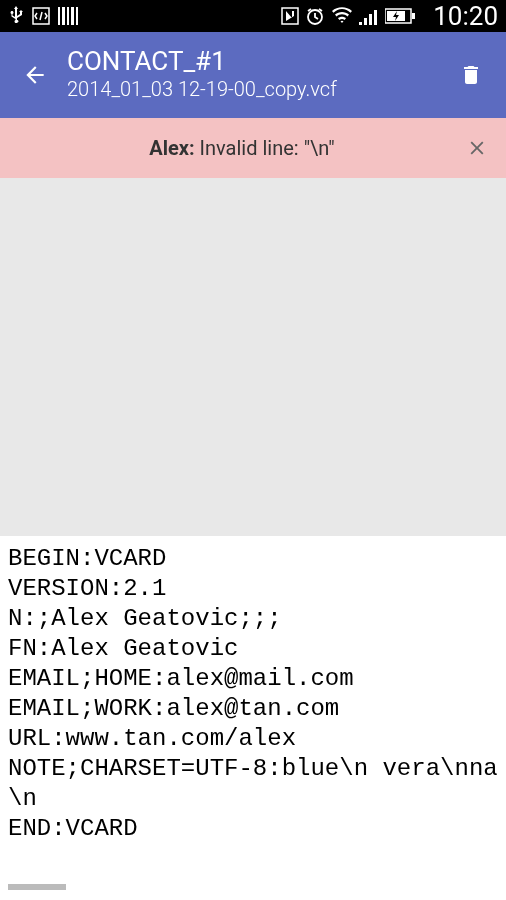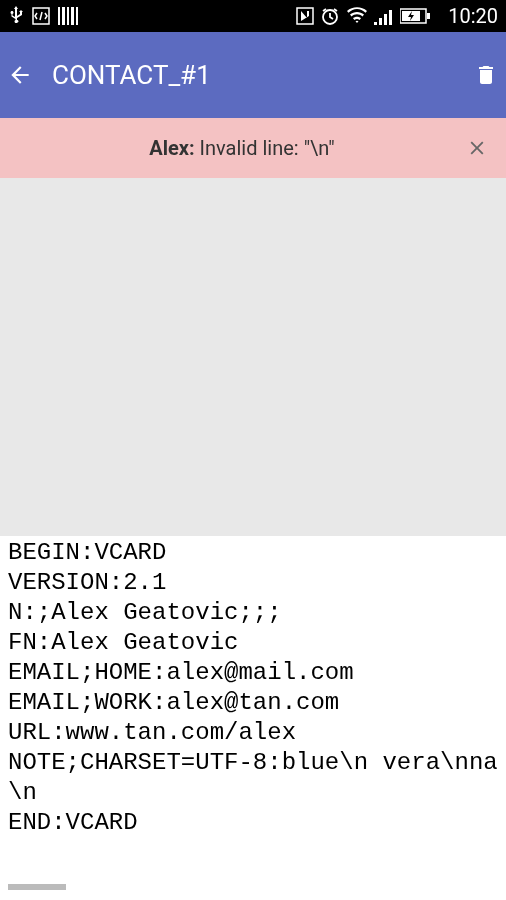--- a/index.html
+++ b/index.html
@@ -14,28 +14,28 @@
       height: 32px;
       background: #000;
       color: #fff;
       display: flex;
       align-items: center;
       padding: 0 8px;
       font-size: 16px;
     }
     .status-left { display: flex; align-items: center; gap: 8px; }
     .status-right { margin-left: auto; display: flex; align-items: center; gap: 6px; }
-    .status-time { font-size: 20px; margin-left: 12px; }
+    .status-time { font-size: 26px; margin-left: 12px; }
     .app-bar {
       background: #5c6bc0;
       color: #fff;
       height: 86px;
       display: flex;
       align-items: center;
-      padding: 0 2px;
+      padding: 0 17px;
     }
     .back-btn { width: 36px; display: flex; align-items: center; justify-content: center; cursor: pointer; }
     .app-titles { flex: 1; margin-left: 14px; }
     .title { font-size: 26px; font-weight: 400; line-height: 1.1; }
     .subtitle { font-size: 20px; font-weight: 300; line-height: 1.4; }
     .trash-btn { width: 36px; display: flex; align-items: center; justify-content: center; cursor: pointer; }
     .error-bar {
       background: #f4c2c3;
       color: #333;
       height: 60px;
@@ -50,21 +50,21 @@
     .blank-area {
       background: #e8e8e8;
       height: 358px;
     }
     .vcard-text {
       background: #fff;
       color: #000;
       font-family: "Courier New", monospace;
       font-size: 24px;
       line-height: 1.25;
-      padding: 2px 8px 0 8px;
+      padding: 8px 8px 0 8px;
       white-space: pre;
       overflow: hidden;
       height: 328px;
     }
     .bottom-scroll {
       background: #fff;
       height: 36px;
       padding: 20px 8px 0 8px;
     }
     .scroll-indicator {
@@ -132,20 +132,21 @@
 </div>
 
 <div class="app-bar">
   <div class="back-btn">
     <svg width="26" height="26" viewBox="0 0 24 24">
         <path fill="#fff" d="M20 11H7.8l5.6-5.6L12 4l-8 8 8 8 1.4-1.4L7.8 13H20z"></path>
       </svg>
   </div>
   <div class="app-titles">
     <div class="title">CONTACT_#1</div>
+    <div class="subtitle">2014_01_03 12-19-00_copy.vcf</div>
   </div>
   <div class="trash-btn">
     <svg width="24" height="26" viewBox="0 0 24 24">
         <path fill="#fff" d="M6 19c0 1.1.9 2 2 2h8c1.1 0 2-.9 2-2V7H6v12zM19 4h-3.5l-1-1h-5l-1 1H5v2h14V4z"></path>
       </svg>
   </div>
 </div>
 
 <div class="error-bar">
   <div class="error-content">

